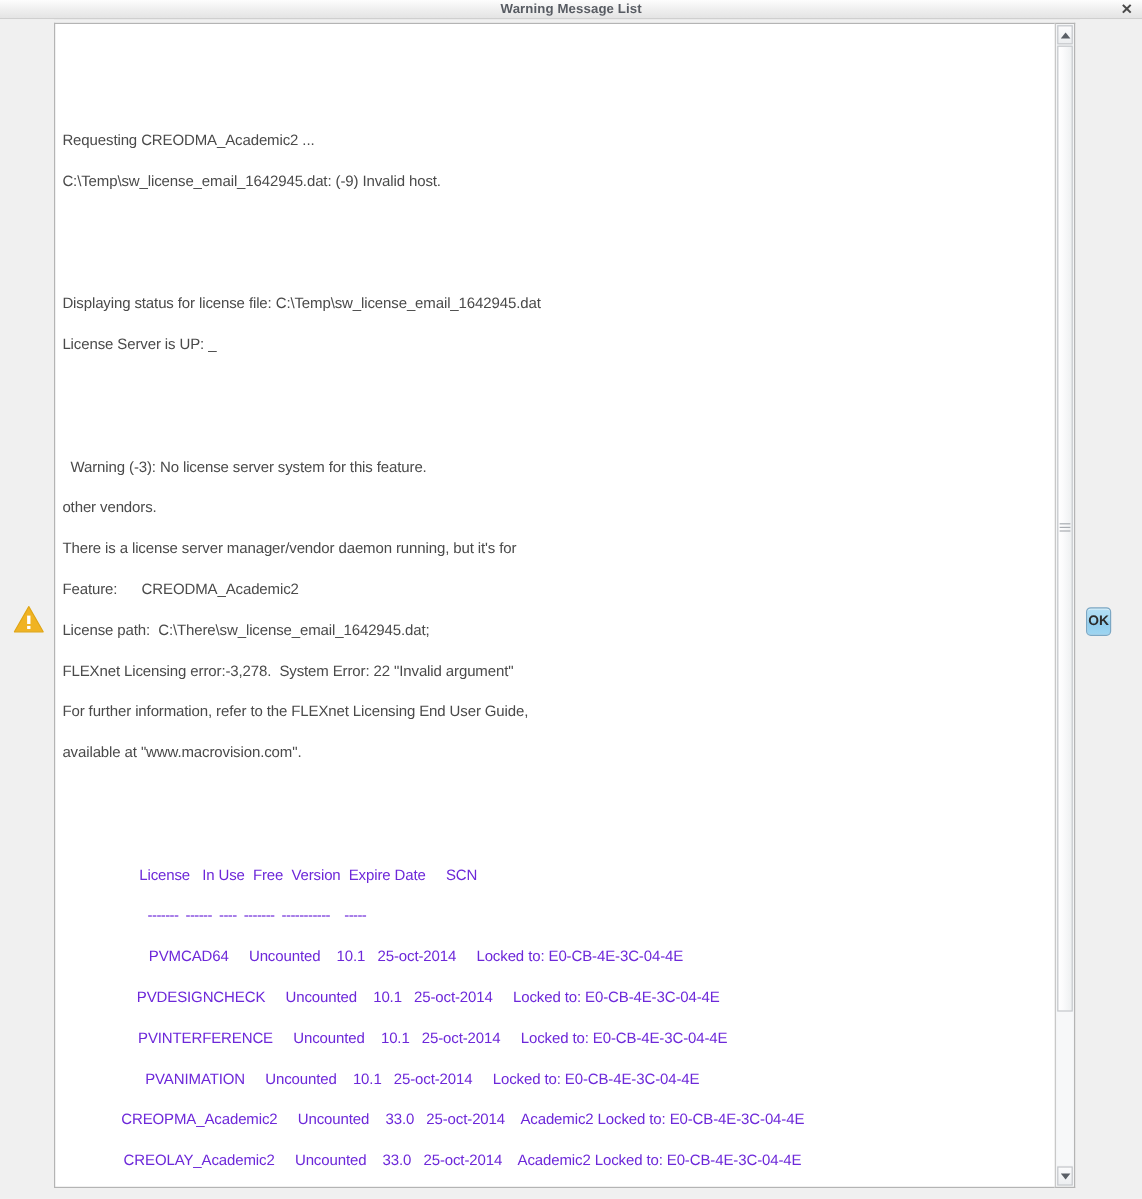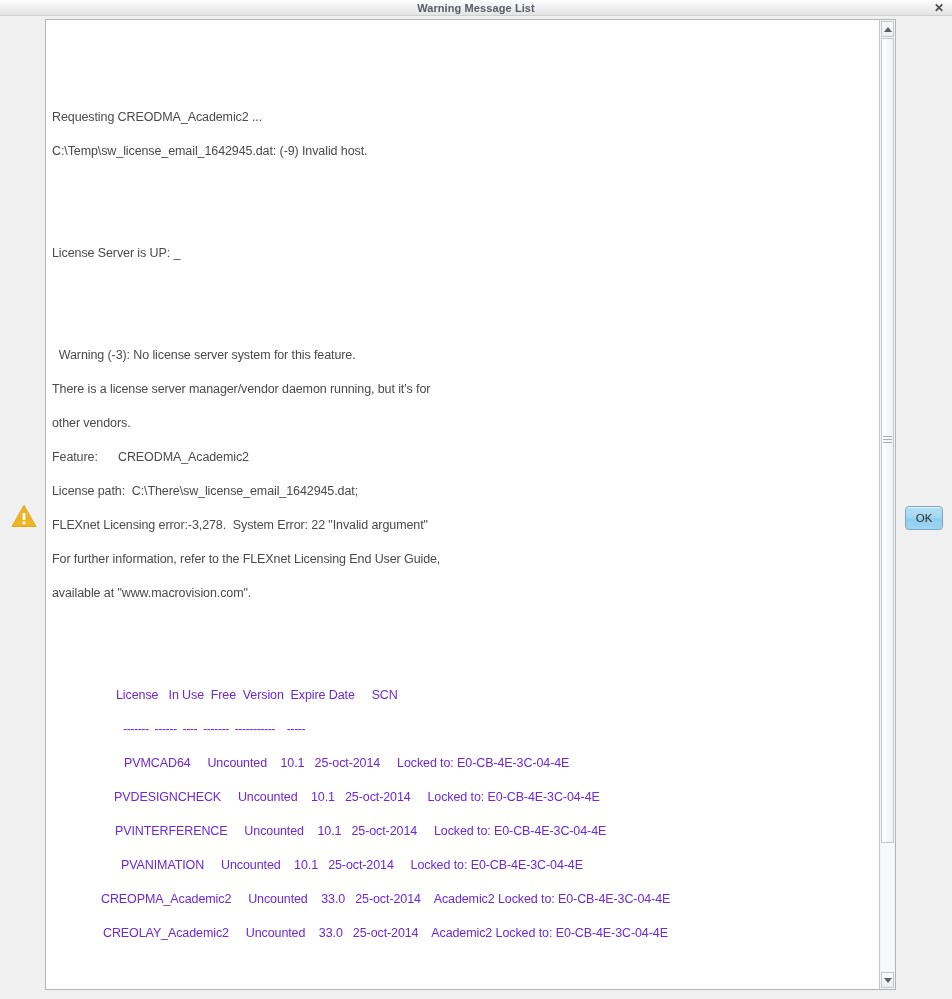--- a/index.html
+++ b/index.html
@@ -166,27 +166,27 @@
   
   #button-pane {
     flex: 0 0 52px;
     position: relative;
     background: #f0f0f0;
   }
   #ok-button {
     position: absolute;
     left: 5px;
     top: 490px;
-    width: 38px; height: 24px;
+    width: 21px; height: 24px;
     border: 1px solid #7ba7c4;
     border-radius: 4px;
     background: linear-gradient(to bottom, #b3dff5 0%, #a4d8f2 48%, #8fcdee 52%, #9ed5f1 100%);
     color: #2b2b2b;
     font-size: 11.5px;
-    font-weight: normal;
+    font-weight: bold;
     display: flex; align-items: center; justify-content: center;
     cursor: pointer;
     box-shadow: inset 0 1px 0 rgba(255,255,255,.65);
   }
 
   
   #bottom-strip {
     flex: 0 0 0px;
     background: #f0f0f0;
   }
@@ -212,26 +212,27 @@
     </div>
 
     <div id="message-pane">
       <div id="message-content">
           <div class="msg-line blank">&nbsp;</div>
           <div class="msg-line blank">&nbsp;</div>
           <div class="msg-line">Requesting CREODMA_Academic2 ...</div>
           <div class="msg-line">C:\Temp\sw_license_email_1642945.dat: (-9) Invalid host.</div>
           <div class="msg-line blank">&nbsp;</div>
           <div class="msg-line blank">&nbsp;</div>
+          <div class="msg-line">Displaying status for license file: C:\Temp\sw_license_email_1642945.dat</div>
           <div class="msg-line">License Server is UP: _</div>
           <div class="msg-line blank">&nbsp;</div>
           <div class="msg-line blank">&nbsp;</div>
           <div class="msg-line">  Warning (-3): No license server system for this feature.</div>
+          <div class="msg-line">other vendors.</div>
           <div class="msg-line">There is a license server manager/vendor daemon running, but it's for</div>
-          <div class="msg-line">other vendors.</div>
           <div class="msg-line">Feature:      CREODMA_Academic2</div>
           <div class="msg-line">License path:  C:\There\sw_license_email_1642945.dat;</div>
           <div class="msg-line">FLEXnet Licensing error:-3,278.  System Error: 22 "Invalid argument"</div>
           <div class="msg-line">For further information, refer to the FLEXnet Licensing End User Guide,</div>
           <div class="msg-line">available at "www.macrovision.com".</div>
           <div class="msg-line blank">&nbsp;</div>
           <div class="msg-line blank">&nbsp;</div>
           <div class="tbl-line" style="padding-left: 64px;">License   In Use  Free  Version  Expire Date     SCN</div>
           <div class="tbl-line" style="padding-left: 71px; letter-spacing: -0.5px;">-------  ------  ----  -------  -----------    -----</div>
           <div class="tbl-line" style="padding-left: 72px;">PVMCAD64     Uncounted    10.1   25-oct-2014     Locked to: E0-CB-4E-3C-04-4E</div>

